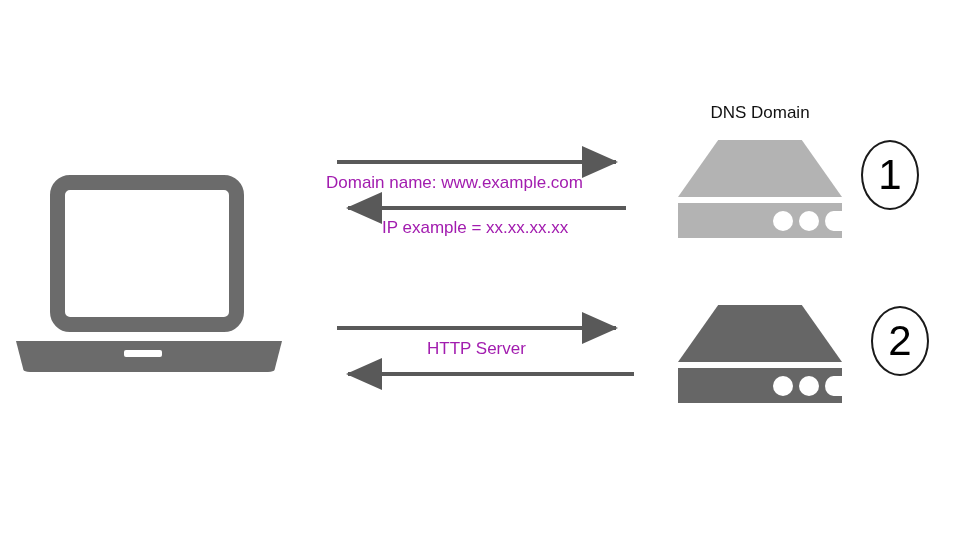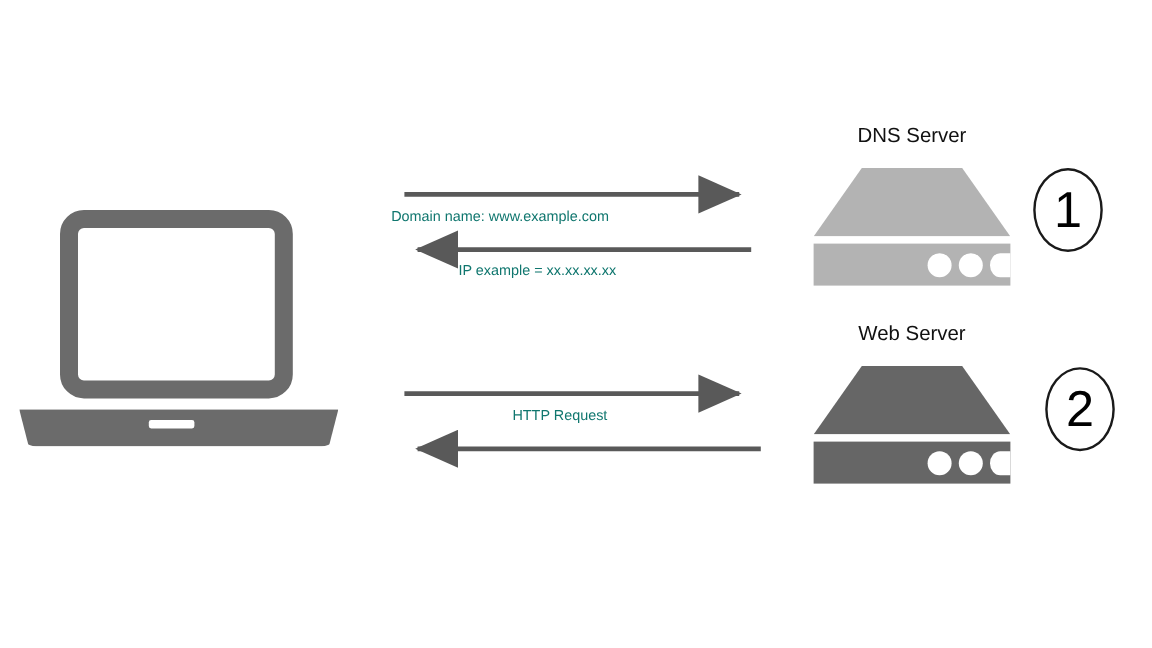--- a/index.html
+++ b/index.html
@@ -49,22 +49,22 @@
     background: #ffffff;
     border-radius: 2px;
   }
 
   
   .arrow-svg { position: absolute; left: 0; top: 0; overflow: visible; }
 
   
   .arrow-label {
     position: absolute;
-    font-size: 12px;
-    color: #0f766e;
+    font-size: 17px;
+    color: #a21caf;
     white-space: nowrap;
     line-height: 1;
   }
 
   
   .server { position: absolute; }
   .server-title {
     position: absolute;
     font-size: 17px;
     color: #111111;
@@ -135,37 +135,36 @@
 
     <line x1="337" y1="328" x2="616" y2="328" stroke="#595959" stroke-width="4" marker-end="url(#head-right)"></line>
 
     <line x1="634" y1="374" x2="348" y2="374" stroke="#595959" stroke-width="4" marker-end="url(#head-left)"></line>
   </svg>
 
   <div class="arrow-label" style="left:326px; top:174px;">Domain name: www.example.com</div>
 
   <div class="arrow-label" style="left:382px; top:219px;">IP example = xx.xx.xx.xx</div>
 
-  <div class="arrow-label" style="left:427px; top:340px;">HTTP Request</div>
+  <div class="arrow-label" style="left:427px; top:340px;">HTTP Server</div>
 
 
   <div class="server" style="left:678px; top:104px; width:164px; height:134px;">
-    <div class="server-title" style="top:0px;">DNS Server</div>
+    <div class="server-title" style="top:0px;">DNS Domain</div>
     <div class="server-top" style="top:36px; background:#b3b3b3;"></div>
     <div class="server-base" style="top:99px; background:#b3b3b3;">
       <div class="server-led" style="left:95px;"></div>
       <div class="server-led" style="left:121px;"></div>
       <div class="server-led" style="left:147px; width:17px; border-top-right-radius:0; border-bottom-right-radius:0;"></div>
     </div>
   </div>
 
   <div class="step-circle" style="left:861px; top:140px;">1</div>
 
   <div class="server" style="left:678px; top:269px; width:164px; height:134px;">
-    <div class="server-title" style="top:0px;">Web Server</div>
     <div class="server-top" style="top:36px; background:#666666;"></div>
     <div class="server-base" style="top:99px; background:#666666;">
       <div class="server-led" style="left:95px;"></div>
       <div class="server-led" style="left:121px;"></div>
       <div class="server-led" style="left:147px; width:17px; border-top-right-radius:0; border-bottom-right-radius:0;"></div>
     </div>
   </div>
 
   <div class="step-circle" style="left:871px; top:306px;">2</div>
 

